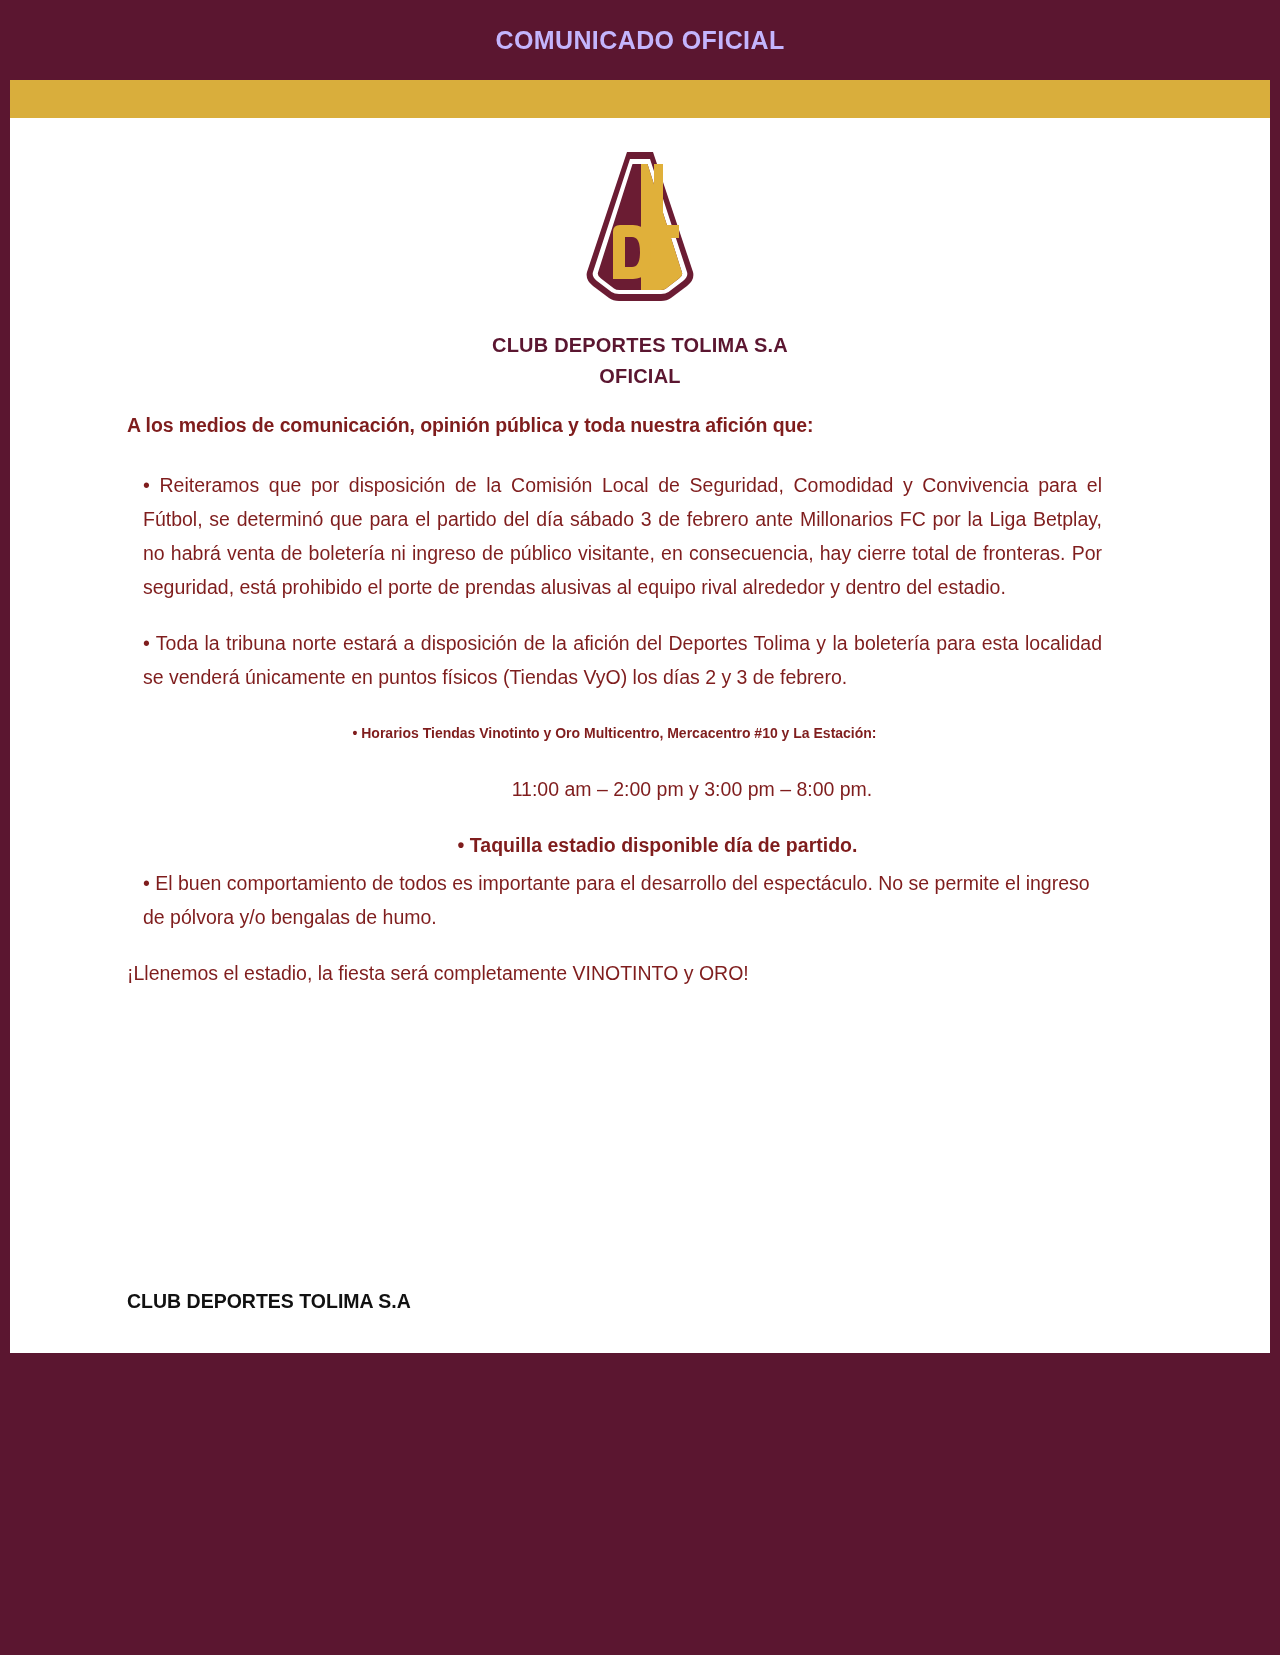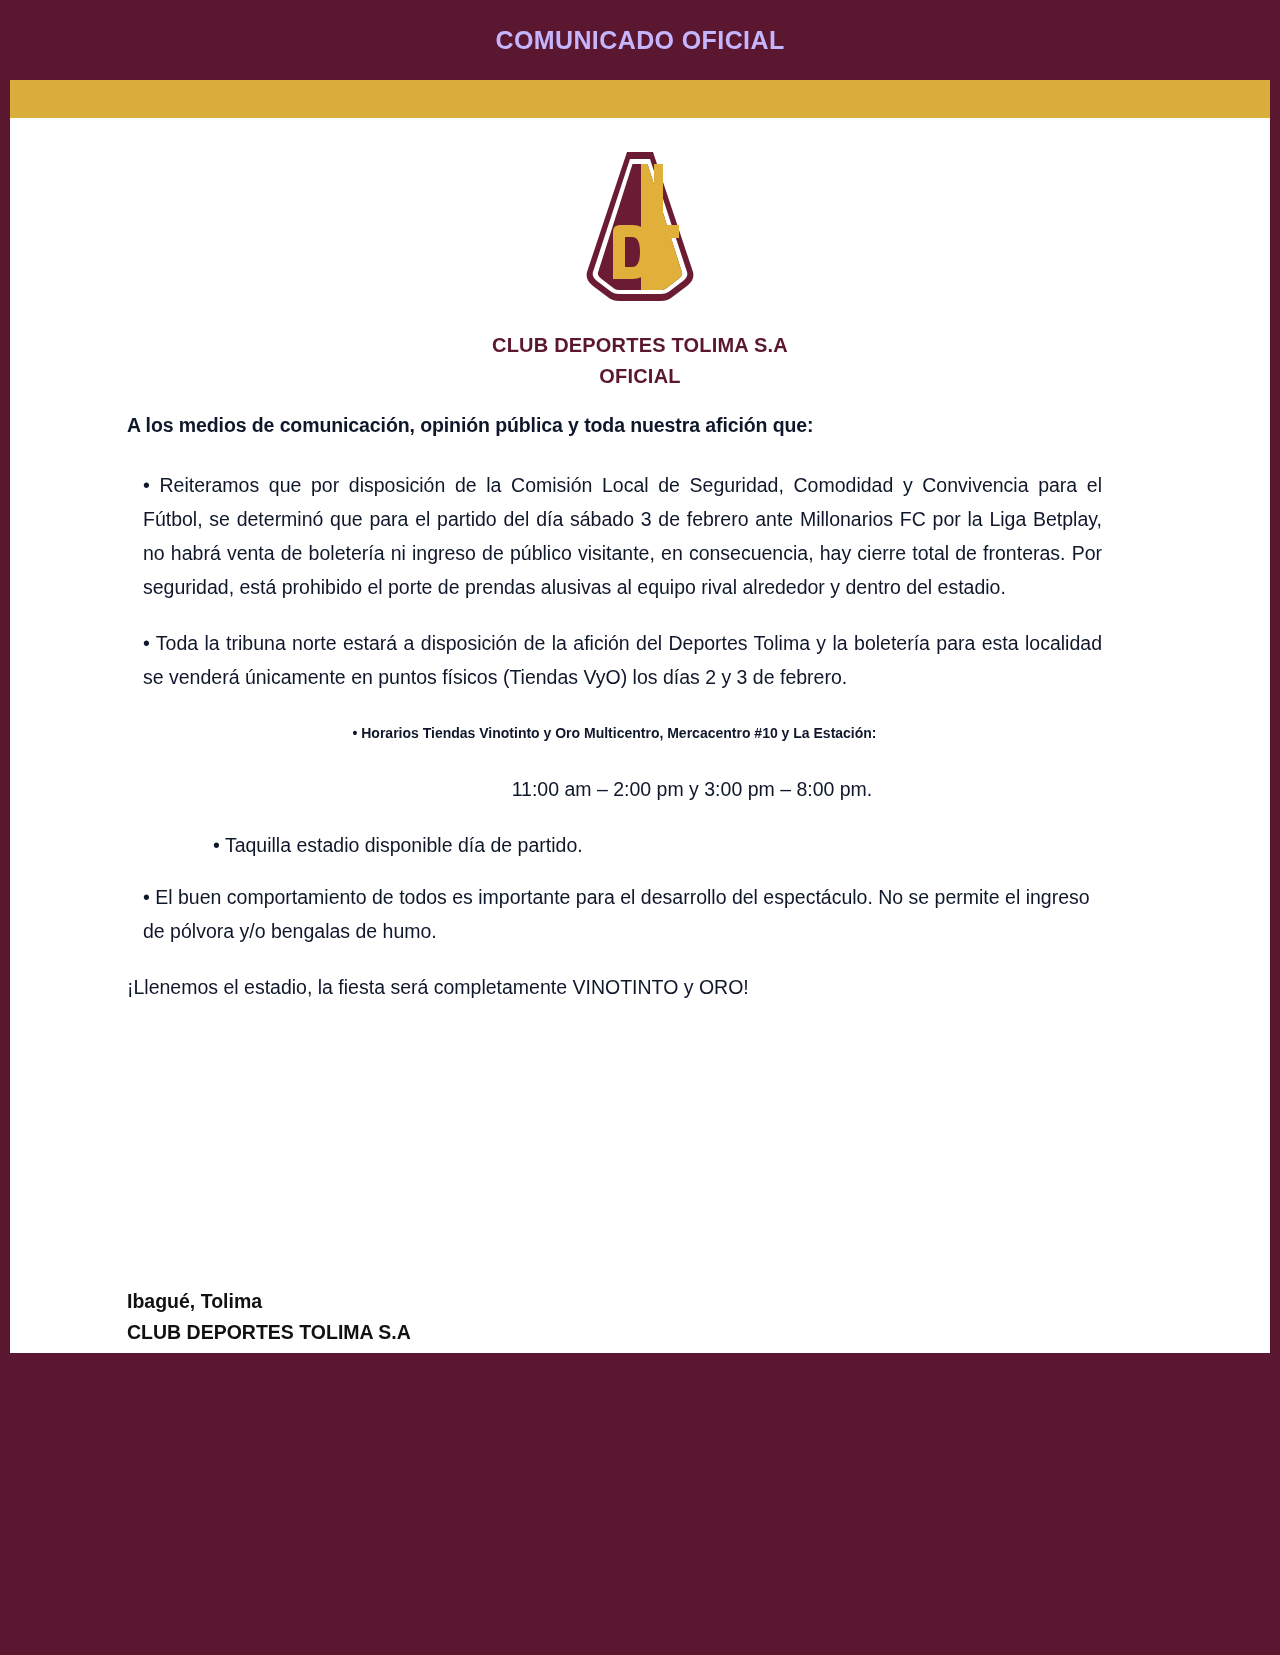--- a/index.html
+++ b/index.html
@@ -95,21 +95,21 @@
     letter-spacing: 0.2px;
   }
   .club-name .line2 { display: block; }
 
   
   .body-area {
     position: absolute;
     top: 290px;
     left: 117px;
     width: 975px;
-    color: #0f172a;
+    color: #7f1d1d;
     font-size: 19.5px;
     line-height: 34px;
   }
 
   .lead {
     font-weight: bold;
     font-size: 19.5px;
     margin: 0 0 26px 0;
     letter-spacing: -0.1px;
   }
@@ -123,23 +123,24 @@
     text-align: left;
   }
 
   p.center-bold {
     margin: 0 0 22px 0;
     text-align: center;
     font-weight: bold;
     font-size: 14px;
   }
   p.indent-bullet {
-    margin: 0 0 18px 0;
+    margin: 0 0 4px 0;
     padding-left: 86px;
-    text-align: left;
+    text-align: center;
+    font-weight: bold;
   }
   p.hours {
     margin: 0 0 22px 0;
     padding-left: 155px;
     text-align: center;
   }
   p.closing {
     margin: 0;
     text-align: left;
   }
@@ -208,18 +209,17 @@
       <p class="hours">11:00 am – 2:00 pm y 3:00 pm – 8:00 pm.</p>
 
       <p class="indent-bullet">• Taquilla estadio disponible día de partido.</p>
 
       <p class="para noju"> • El buen comportamiento de todos es importante para el desarrollo del espectáculo. No se permite el ingreso de pólvora y/o bengalas de humo.</p>
 
       <p class="closing">¡Llenemos el estadio, la fiesta será completamente VINOTINTO y ORO!</p>
     </div>
 
     <div class="footer-block">
-      <span>Ibagué, Tolima</span>
       <span>CLUB DEPORTES TOLIMA S.A</span>
     </div>
 
   </div>
 </div>
 
 </body></html>

